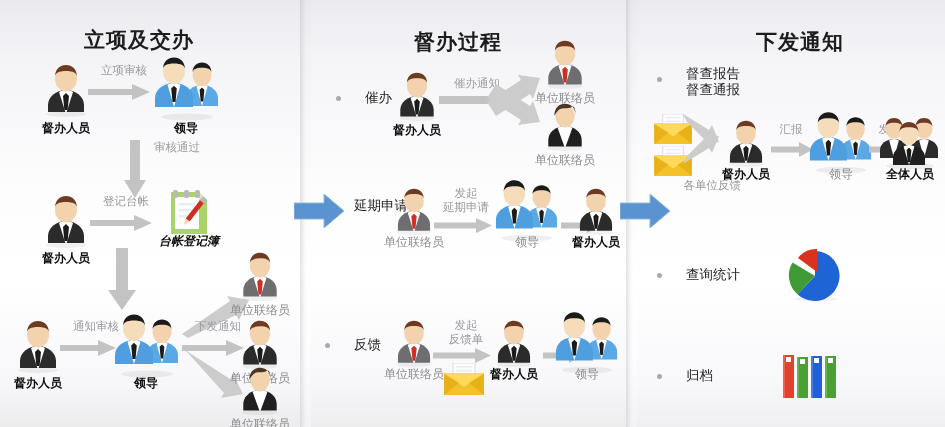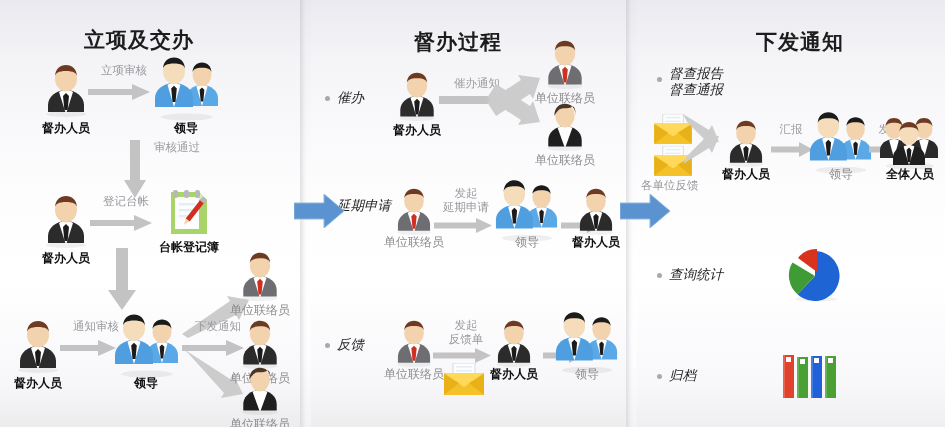--- a/index.html
+++ b/index.html
@@ -29,21 +29,21 @@
 
   .fig{position:absolute;}
   .cap{position:absolute;white-space:nowrap;font-size:12px;text-align:center;
        transform:translateX(-50%);}
   .cap.dark{color:#101010;font-weight:700;}
   .cap.grey{color:#8b8b90;font-weight:400;}
 
   .lbl{position:absolute;white-space:nowrap;font-size:11.5px;color:#9a9a9f;
        text-align:center;line-height:14px;}
 
-  .bullet{position:absolute;display:flex;align-items:center;gap:7px;white-space:nowrap;font-style:italic;}
+  .bullet{position:absolute;display:flex;align-items:center;gap:24px;white-space:nowrap;}
   .bullet .dot{width:5px;height:5px;border-radius:50%;background:#a8a8ad;flex:none;}
   .bullet .btxt{font-size:13.5px;color:#1f1f1f;line-height:16px;}
 
   
   .garrow{position:absolute;}
   
   .bluearrow{position:absolute;}
 
   
   .psvg{display:block;}
@@ -127,21 +127,21 @@
         <rect x="10" y="2" width="5" height="8" rx="2" fill="#b7b7bd"></rect>
         <rect x="21" y="2" width="5" height="8" rx="2" fill="#b7b7bd"></rect>
         <rect x="32" y="2" width="5" height="8" rx="2" fill="#b7b7bd"></rect>
         <g transform="rotate(38 30 26)">
           <rect x="27" y="10" width="5" height="24" fill="#cf2f20"></rect>
           <rect x="27" y="6" width="5" height="5" fill="#b7b7bd"></rect>
           <path d="M27 34h5l-2.5 6z" fill="#f2d3ae"></path>
         </g>
       </svg>
     </div>
-    <div class="cap dark" style="left:189px;top:239px;">台帐登记簿</div>
+    <div class="cap dark" style="left:189px;top:233px;font-style:italic;">台帐登记簿</div>
 
     <svg class="garrow" style="left:108px;top:248px;" width="28" height="62" viewBox="0 0 28 62">
       <path d="M8 0h12v42h8L14 62 0 42h8z" fill="#c3c3c3"></path>
     </svg>
 
     <div class="fig" style="left:10px;top:318px;">
       <svg class="psvg" width="56" height="56" viewBox="0 0 56 56">
         <ellipse cx="28" cy="52" rx="20" ry="3" fill="#000" opacity="0.06"></ellipse>
         <path d="M28 28c-10 0-18 7-18 15v7h36v-7c0-8-8-15-18-15z" fill="#2b2b2b"></path>
         <path d="M28 28c-4 0-7 2-7 2l7 22 7-22s-3-2-7-2z" fill="#fff"></path>
@@ -223,21 +223,21 @@
       </svg>
     </div>
     <div class="cap grey" style="left:260px;top:416px;">单位联络员</div>
   </div>
 
   <div class="seam s1"></div>
 
   <div class="panel p2">
     <div class="title" style="left:103px;top:28px;">督办过程</div>
 
-    <div class="bullet" style="left:14px;top:90px;">
+    <div class="bullet" style="left:25px;top:90px;">
       <span class="dot"></span>
       <span class="btxt">催办</span>
     </div>
 
     <div class="fig" style="left:80px;top:70px;">
       <svg class="psvg" width="52" height="52" viewBox="0 0 56 56">
         <ellipse cx="28" cy="52" rx="19" ry="3" fill="#000" opacity="0.05"></ellipse>
         <path d="M28 28c-10 0-18 7-18 15v7h36v-7c0-8-8-15-18-15z" fill="#2b2b2b"></path>
         <path d="M28 28c-4 0-7 2-7 2l7 22 7-22s-3-2-7-2z" fill="#fff"></path>
         <path d="M28 31l-3 3 1.4 14h3.2L31 34z" fill="#1b1b1b"></path>
@@ -440,21 +440,21 @@
     <svg class="fig" style="left:16px;top:146px;" width="40" height="30" viewBox="0 0 40 32">
       <rect x="9" y="0" width="22" height="17" fill="#fdfdfd" stroke="#dadada" stroke-width="1"></rect>
       <rect x="12" y="3" width="16" height="1.6" fill="#e4eef5"></rect>
       <rect x="12" y="7" width="16" height="1.6" fill="#e4eef5"></rect>
       <rect x="12" y="11" width="11" height="1.6" fill="#e4eef5"></rect>
       <path d="M0 10h40v22H0z" fill="#f5c128"></path>
       <path d="M0 10l20 14 20-14z" fill="#ffd95c"></path>
       <path d="M0 32l15-12-15-9z" fill="#e8b117"></path>
       <path d="M40 32l-15-12 15-9z" fill="#e8b117"></path>
     </svg>
-    <div class="lbl" style="left:4px;top:178px;width:90px;text-align:left;">各单位反馈</div>
+    <div class="lbl" style="left:14px;top:178px;width:90px;text-align:right;">各单位反馈</div>
 
     <svg class="garrow" style="left:46px;top:114px;" width="42" height="30" viewBox="0 0 42 30">
       <path d="M0 0l26 16 3-5 7 17-18 2 3-5L4 8z" fill="#cccccc"></path>
     </svg>
     <svg class="garrow" style="left:46px;top:134px;" width="42" height="30" viewBox="0 0 42 30">
       <path d="M0 30l26-16 3 5 7-17-18-2 3 5L4 22z" fill="#cccccc"></path>
     </svg>
 
     <div class="fig" style="left:84px;top:118px;">
       <svg class="psvg" width="50" height="50" viewBox="0 0 56 56">

